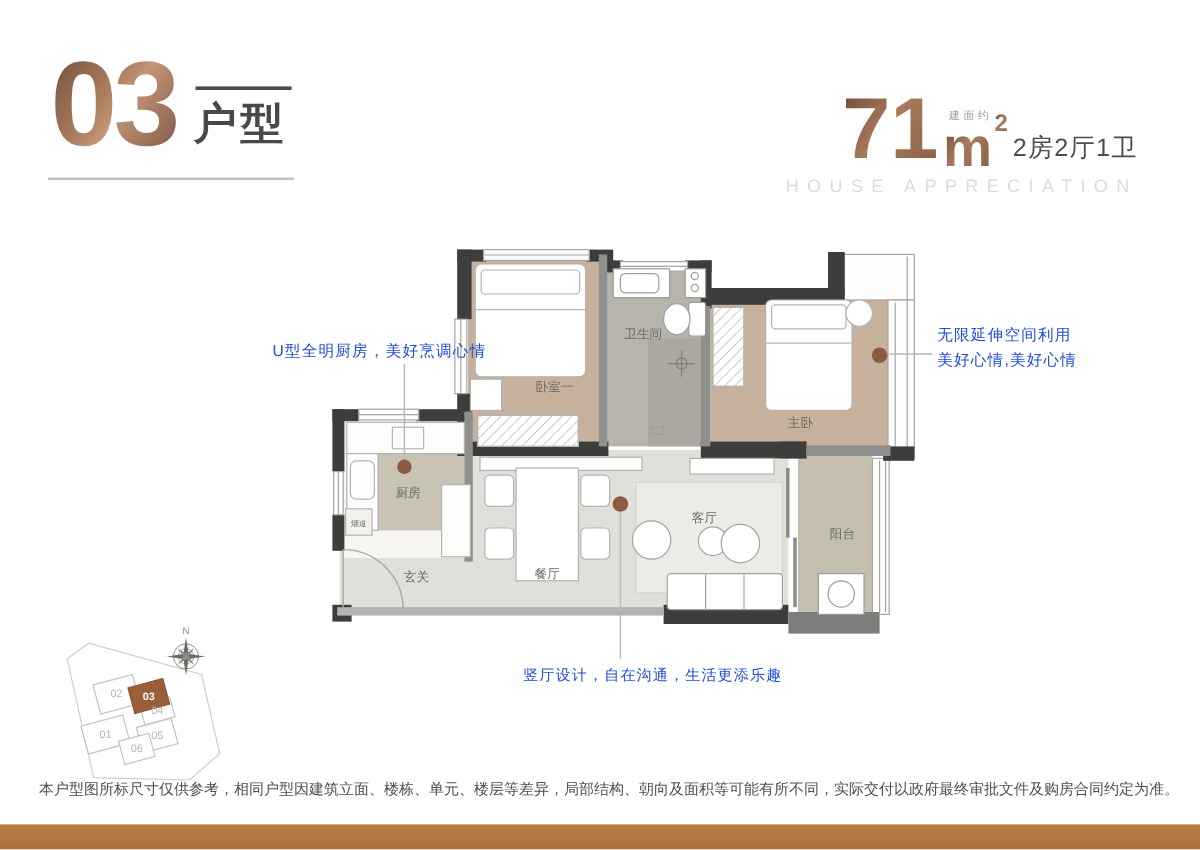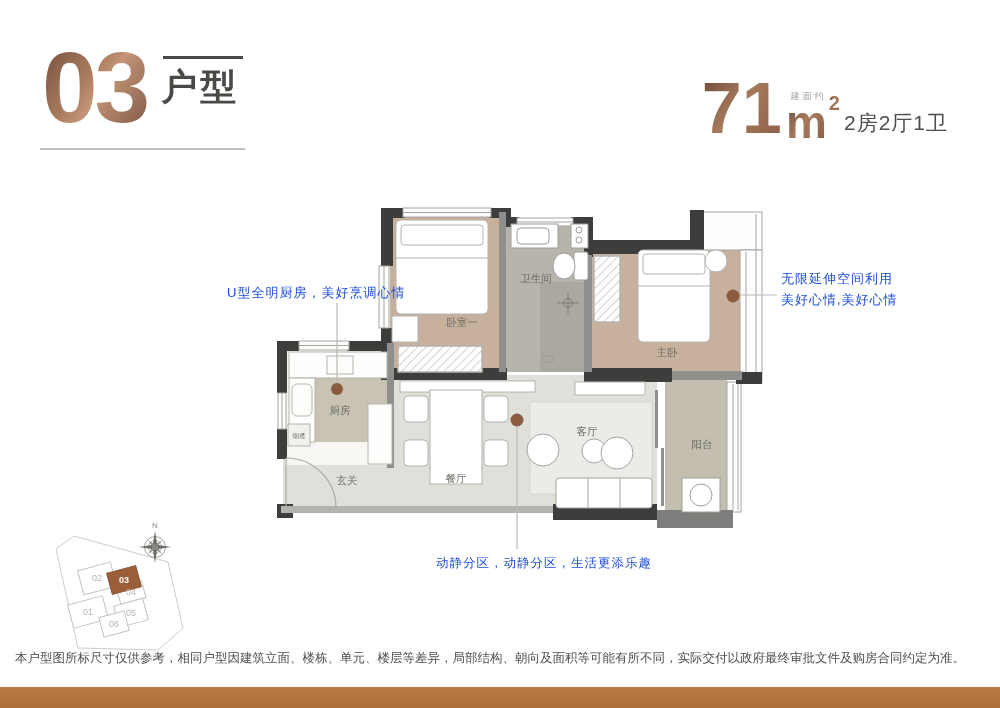--- a/index.html
+++ b/index.html
@@ -8,21 +8,21 @@
     font-family:"Liberation Sans","DejaVu Sans",sans-serif;
   }
   
   .hdr-left{position:absolute;left:42px;top:38px;display:flex;align-items:flex-end;}
   .big-num{
     font-size:100px;font-weight:700;line-height:0.98;letter-spacing:-3px;
     background:linear-gradient(125deg,#6e4c3d 0%,#a87a5c 40%,#c39476 55%,#7c5544 100%);
     -webkit-background-clip:text;background-clip:text;
     -webkit-text-fill-color:transparent;color:#9b6e55;
   }
-  .hdr-left-col{margin-left:14px;margin-bottom:24px;}
+  .hdr-left-col{margin-left:14px;margin-bottom:8px;}
   .line-above{width:80px;height:3px;background:#4a4946;margin-left:2px;margin-bottom:4px;}
   .unit-label{font-size:36px;color:#4a4946;font-weight:600;letter-spacing:3px;}
   .hdr-underline{position:absolute;left:40px;top:148px;width:205px;height:2px;background:#c2c2c0;}
   
   .hdr-right{position:absolute;right:52px;top:76px;text-align:right;}
   .area-row{display:flex;align-items:flex-end;justify-content:flex-end;}
   .bronze-text{
     background:linear-gradient(125deg,#6e4c3d 0%,#a87a5c 45%,#8a6049 100%);
     -webkit-background-clip:text;background-clip:text;
     -webkit-text-fill-color:transparent;color:#9b6e55;font-weight:700;
@@ -33,21 +33,21 @@
   .m-char{font-size:46px;line-height:0.8;}
   .sup2{font-size:20px;line-height:1;margin-bottom:28px;margin-left:2px;}
   .layout-txt{font-size:21px;color:#4e4d4a;margin-left:4px;margin-bottom:4px;letter-spacing:1px;}
   .house-app{font-size:15px;color:#dcdcda;letter-spacing:7px;margin-top:6px;white-space:nowrap;}
   
   .note{position:absolute;font-size:13px;color:#1d4ed8;letter-spacing:1px;line-height:21px;}
   .note-kitchen{left:227px;top:282px;}
   .note-master{left:781px;top:268px;}
   .note-living{left:436px;top:553px;font-size:12.5px;}
   
-  .disclaimer{position:absolute;left:15px;right:0;top:650px;text-align:left;font-size:12.5px;color:#4e4e4c;}
+  .disclaimer{position:absolute;left:15px;right:0;top:650px;text-align:center;font-size:12.5px;color:#4e4e4c;}
   .bottom-bar{position:absolute;left:0;right:0;bottom:0;height:21px;
     background:linear-gradient(180deg,#b77b43 0%,#ad7039 100%);}
   .plan-svg{position:absolute;left:0;top:0;}
 </style>
 </head>
 <body>
 
 <div class="hdr-left">
   <div class="big-num">03</div>
   <div class="hdr-left-col">
@@ -60,20 +60,21 @@
 <div class="hdr-right">
   <div class="area-row">
     <span class="bronze-text area-num">71</span>
     <span class="m-col">
       <span class="jianmian">建面约</span>
       <span class="bronze-text m-char">m</span>
     </span>
     <span class="bronze-text sup2">2</span>
     <span class="layout-txt">2房2厅1卫</span>
   </div>
+  <div class="house-app">HOUSE APPRECIATION</div>
 </div>
 
 <svg class="plan-svg" width="1000" height="708" viewBox="0 0 1000 708">
   <defs>
     <pattern id="hatch" width="6" height="6" patternUnits="userSpaceOnUse" patternTransform="rotate(45)">
       <line x1="0" y1="0" x2="0" y2="6" stroke="#a7a7a3" stroke-width="1"></line>
     </pattern>
   </defs>
 
   <g>
@@ -268,17 +269,17 @@
     <polygon points="0,-10 1.8,0 0,10 -1.8,0" transform="rotate(-45)" fill="#8a8a86"></polygon>
     <text x="0" y="-19" font-size="8" fill="#8a8a86" text-anchor="middle">N</text>
   </g>
 </svg>
 
 <div class="note note-kitchen">U型全明厨房，美好烹调心情</div>
 <div class="note note-master">
   <div>无限延伸空间利用</div>
   <div>美好心情,美好心情</div>
 </div>
-<div class="note note-living">动静分区，动静分区，生活更添乐趣</div>
+<div class="note note-living">竖厅设计，自在沟通，生活更添乐趣</div>
 
 <div class="disclaimer">本户型图所标尺寸仅供参考，相同户型因建筑立面、楼栋、单元、楼层等差异，局部结构、朝向及面积等可能有所不同，实际交付以政府最终审批文件及购房合同约定为准。</div>
 
 <div class="bottom-bar"></div>
 
 </body></html>

